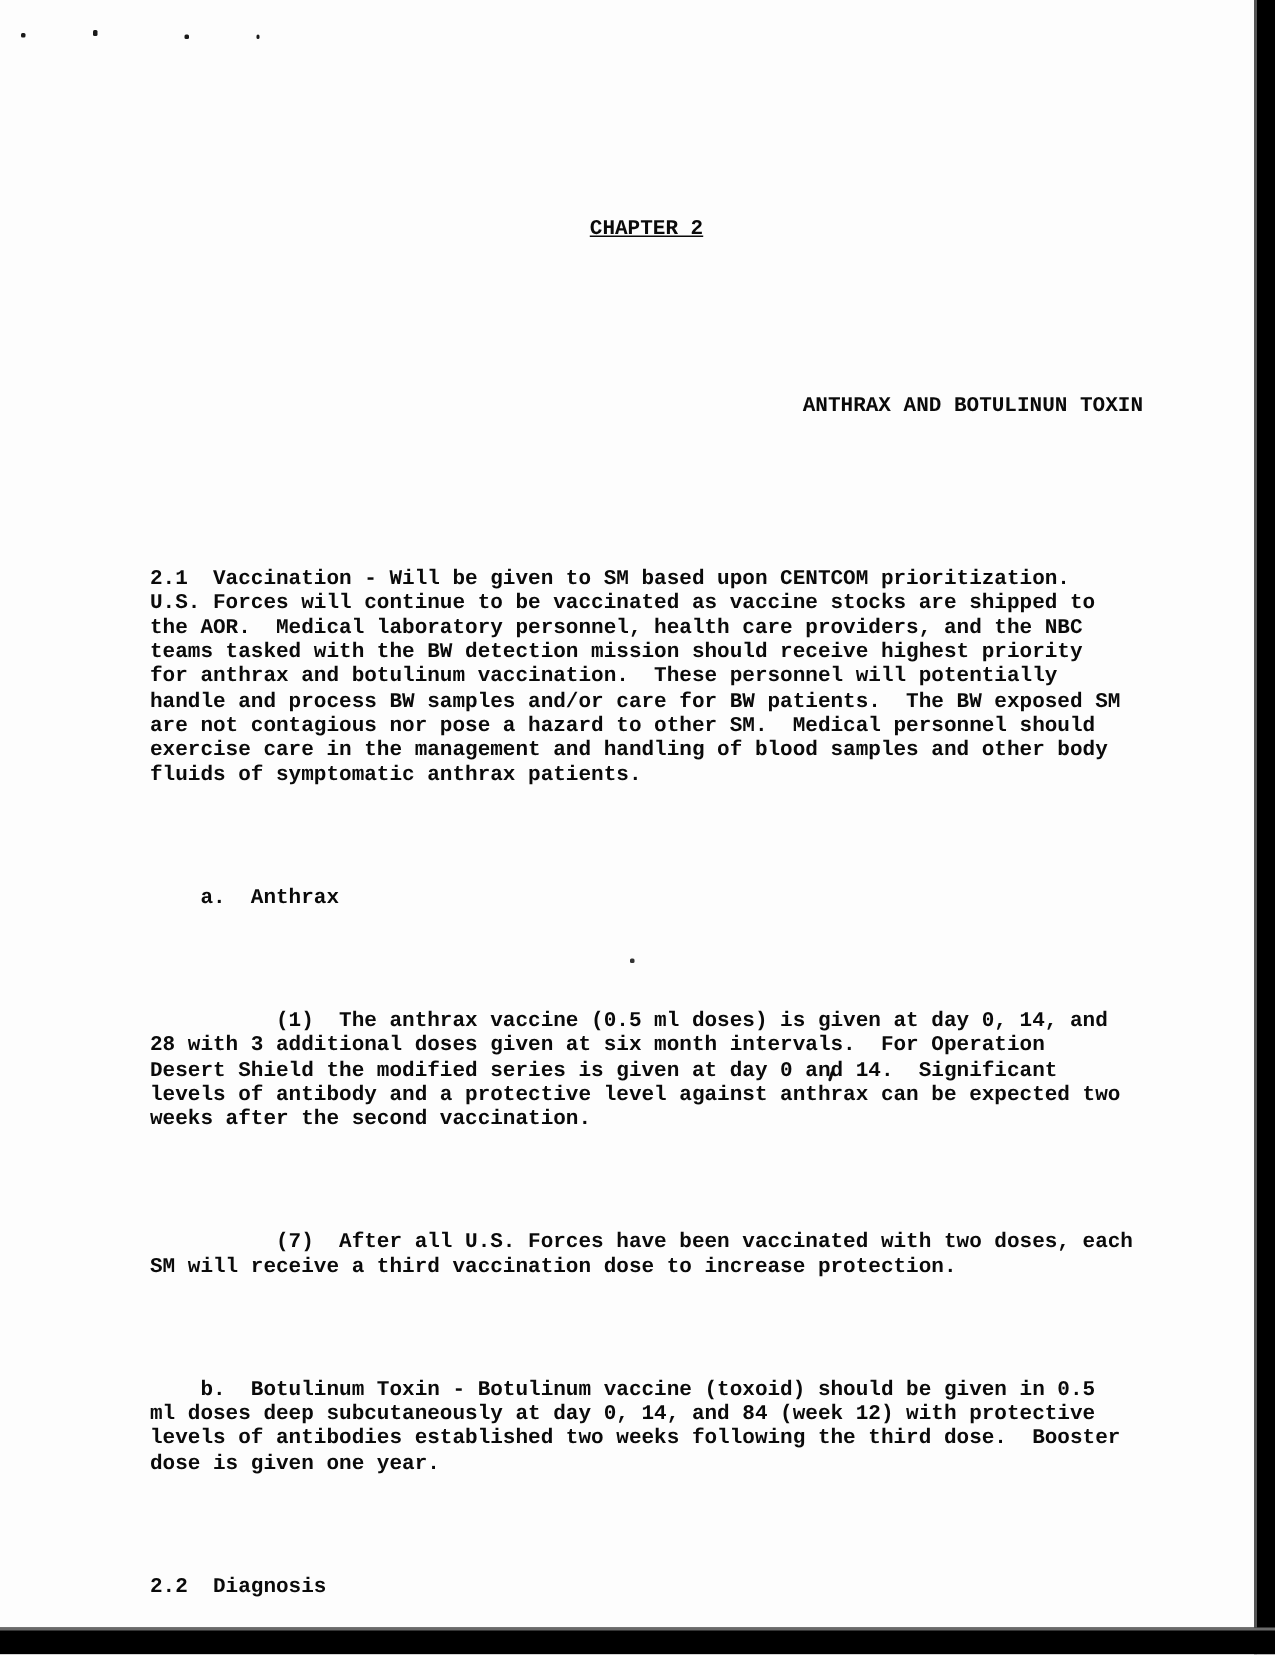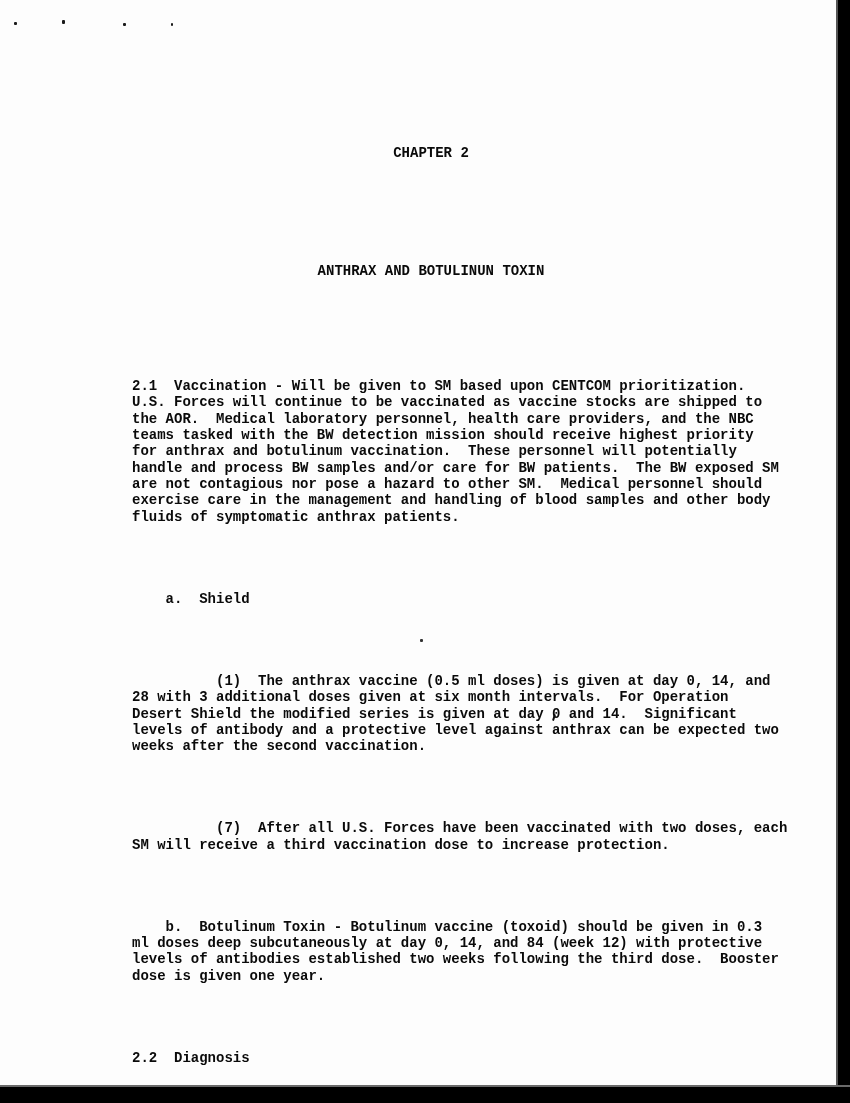--- a/index.html
+++ b/index.html
@@ -13,23 +13,23 @@
   .doc{
     position:absolute;left:100px;top:112px;width:662px;
     font-weight:700;
     font-size:14px;
     line-height:16.3px;
     color:#0a0a0a;
     white-space:pre;
     letter-spacing:0;
   }
   .center{text-align:center;}
-  .chapter-heading{margin:0;}
-  .doc-title{margin-top:21px;}
-  .para{margin-top:17px;margin-left:32px;}
+  .chapter-heading{margin:0;text-decoration:underline;}
+  .doc-title{margin-top:21px;text-align:right;}
+  .para{margin-top:17px;}
   .scan-band-right{
     position:absolute;top:0;right:0;width:12px;height:1103px;
     background:#000;border-left:2px solid #555;
   }
   .scan-band-bottom{
     position:absolute;left:0;bottom:0;width:850px;height:16px;
     background:#000;border-top:2px solid #6a6a6a;
   }
   .speck{position:absolute;background:#1a1a1a;border-radius:1px;}
   .speck-1{left:14px;top:22px;width:3px;height:3px;}
@@ -64,32 +64,32 @@
     <div class="para">2.1  Vaccination - Will be given to SM based upon CENTCOM prioritization.
 U.S. Forces will continue to be vaccinated as vaccine stocks are shipped to
 the AOR.  Medical laboratory personnel, health care providers, and the NBC
 teams tasked with the BW detection mission should receive highest priority
 for anthrax and botulinum vaccination.  These personnel will potentially
 handle and process BW samples and/or care for BW patients.  The BW exposed SM
 are not contagious nor pose a hazard to other SM.  Medical personnel should
 exercise care in the management and handling of blood samples and other body
 fluids of symptomatic anthrax patients.</div>
 
-    <div class="para">    a.  Shield</div>
+    <div class="para">    a.  Anthrax</div>
 
     <div class="para">          (1)  The anthrax vaccine (0.5 ml doses) is given at day 0, 14, and
 28 with 3 additional doses given at six month intervals.  For Operation
 Desert Shield the modified series is given at day 0 and 14.  Significant
 levels of antibody and a protective level against anthrax can be expected two
 weeks after the second vaccination.</div>
 
     <div class="para">          (7)  After all U.S. Forces have been vaccinated with two doses, each
 SM will receive a third vaccination dose to increase protection.</div>
 
-    <div class="para">    b.  Botulinum Toxin - Botulinum vaccine (toxoid) should be given in 0.3
+    <div class="para">    b.  Botulinum Toxin - Botulinum vaccine (toxoid) should be given in 0.5
 ml doses deep subcutaneously at day 0, 14, and 84 (week 12) with protective
 levels of antibodies established two weeks following the third dose.  Booster
 dose is given one year.</div>
 
     <div class="para">2.2  Diagnosis</div>
 
     
 
     
 

